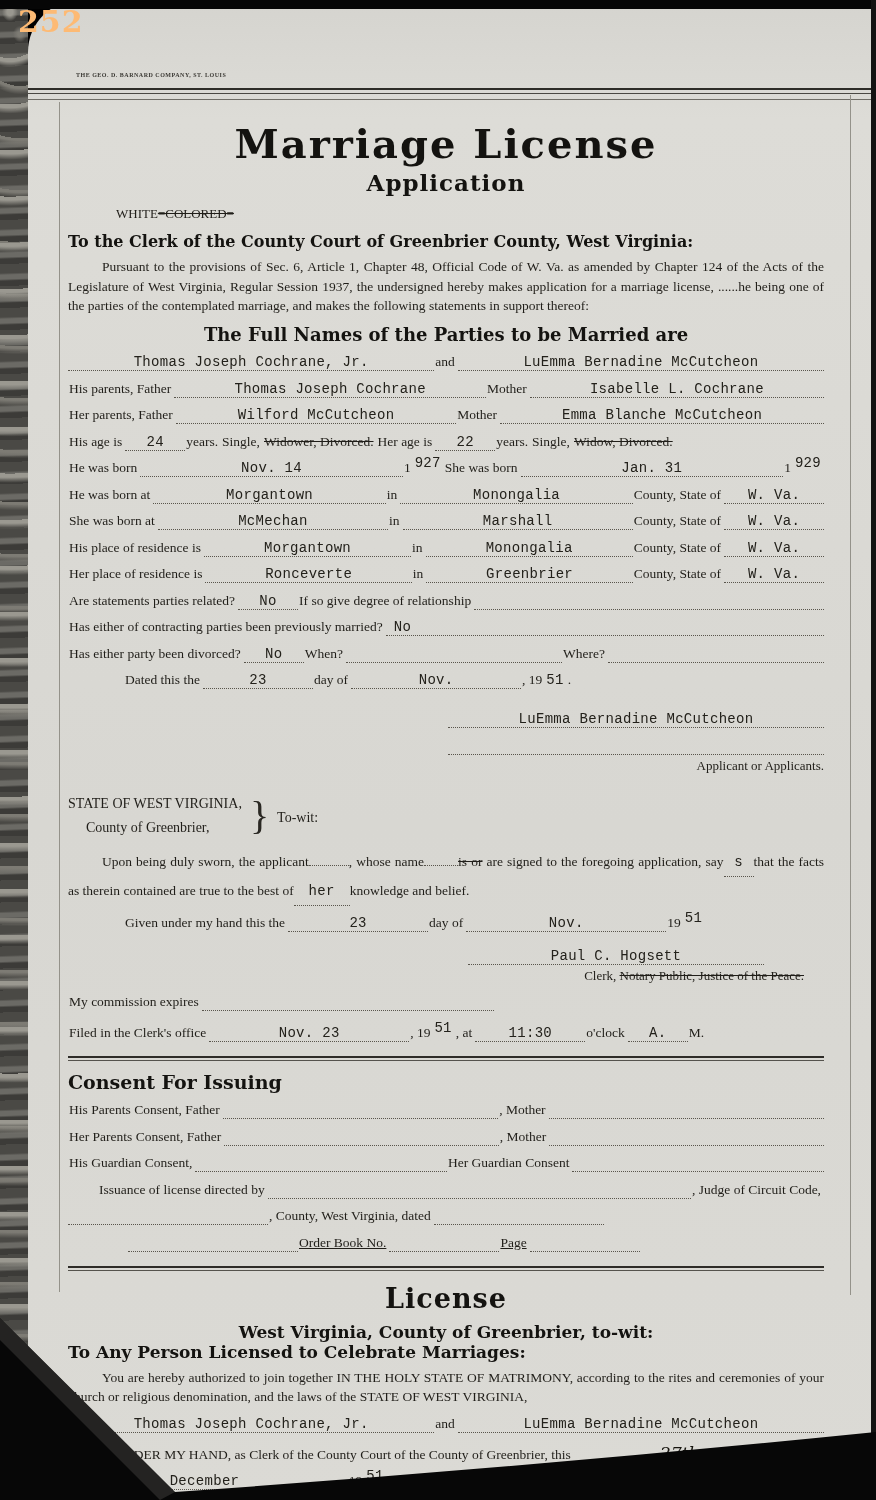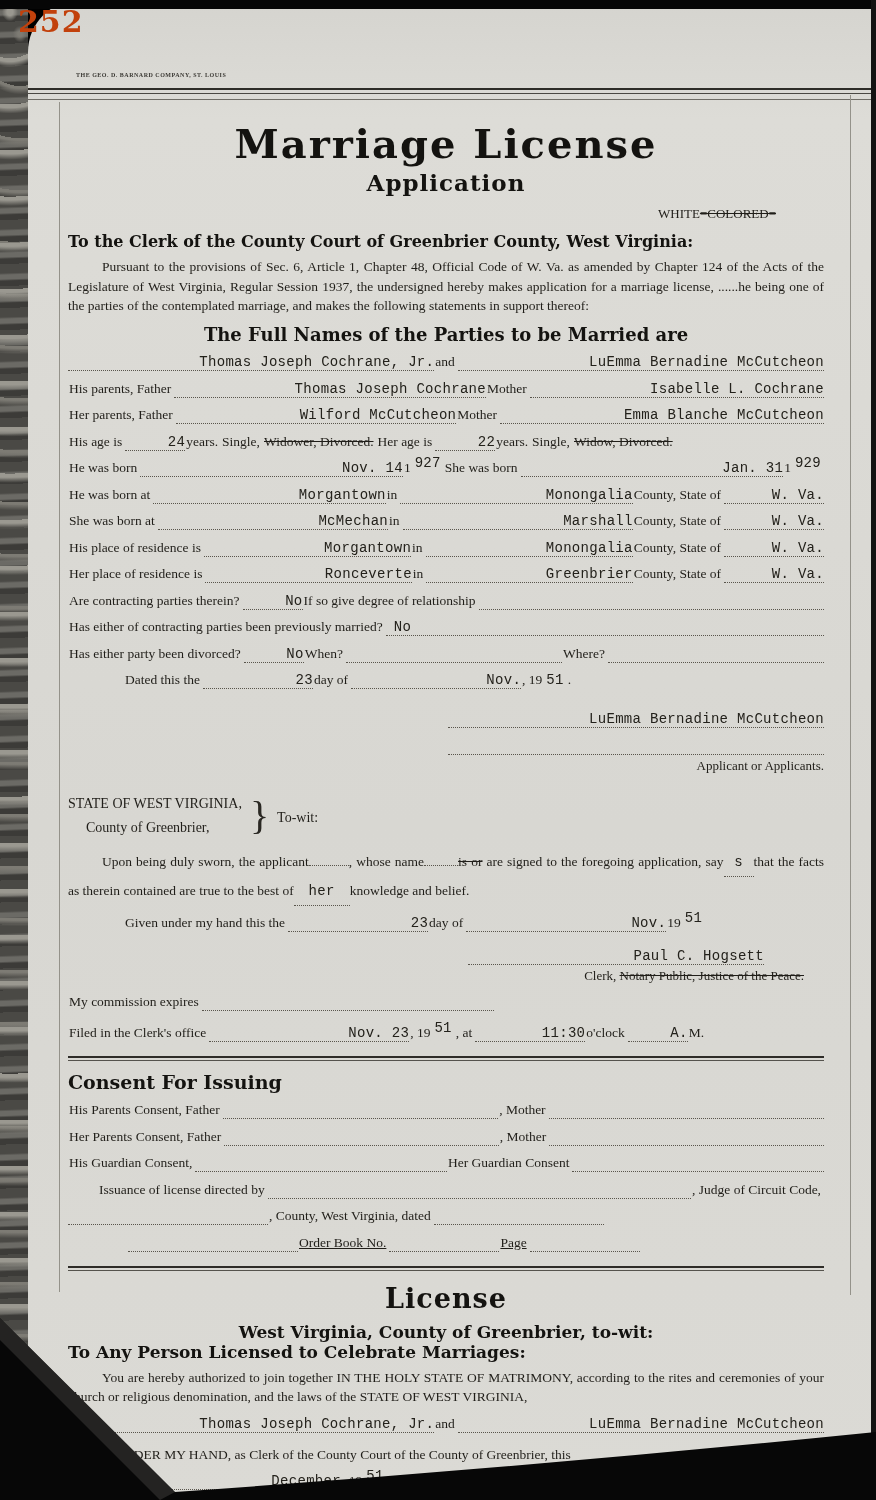--- a/index.html
+++ b/index.html
@@ -14,43 +14,43 @@
       repeating-linear-gradient(178deg, #4a4945 0 9px, #6b6a65 11px 15px, #3c3b38 17px 22px);
   }
   .page{position:absolute;left:28px;top:0;right:0;height:1500px;z-index:1;
     background:linear-gradient(180deg,#d5d4cf 0%,#dddcd7 8%,#d8d7d2 55%,#dbdad5 100%);
     border-top-left-radius:52px;border-top-right-radius:14px;}
   .top-black{position:absolute;left:0;top:0;width:876px;height:9px;background:#060606;z-index:4;}
   .right-black{position:absolute;right:0;top:0;width:5px;height:1500px;background:#131312;z-index:4;}
   .bottom-mask{position:absolute;left:0;top:0;width:876px;height:1500px;z-index:5;pointer-events:none;}
 
   .page-number{position:absolute;left:18px;top:4px;font-family:"DejaVu Serif",serif;
-    font-weight:bold;font-size:30px;letter-spacing:1px;color:#c2410c;}
+    font-weight:bold;font-size:30px;letter-spacing:1px;color:#fdba74;}
   .printer-mark{position:absolute;left:48px;top:72px;font-size:6px;letter-spacing:.5px;
     color:#3a3833;font-weight:bold;}
   .rule-a{position:absolute;left:0;top:88px;width:848px;height:2px;background:#2e2c28;}
   .rule-b{position:absolute;left:0;top:93px;width:848px;height:1px;background:#4a4843;}
   .rule-c{position:absolute;left:0;top:99px;width:848px;height:1px;background:#6f6d66;}
   .vline-l{position:absolute;left:31px;top:102px;width:1px;height:1190px;background:#94928a;}
   .vline-r{position:absolute;left:822px;top:95px;width:1px;height:1200px;background:#94928a;}
 
   .content{position:absolute;left:40px;top:104px;width:756px;z-index:2;}
 
   .bl{font-family:"DejaVu Serif",serif;font-weight:bold;color:#141310;}
   .title{text-align:center;font-size:40px;margin-top:16px;letter-spacing:2px;}
   .subtitle{text-align:center;font-size:23px;margin-top:2px;letter-spacing:1px;}
-  .race-row{display:flex;justify-content:flex-end;margin:10px 48px 0 48px;font-size:13px;}
+  .race-row{display:flex;justify-content:flex-start;margin:10px 48px 0 48px;font-size:13px;}
   .addressee{font-size:16px;margin-top:10px;}
   .para{font-size:13.5px;line-height:1.45;margin-top:6px;text-align:justify;}
   .para .indent{display:inline-block;width:34px;}
   .names-heading{text-align:center;font-size:18px;margin-top:8px;}
 
   .row{display:flex;align-items:flex-end;font-size:13.5px;margin-top:9.5px;white-space:nowrap;}
   .lbl{flex:0 0 auto;padding:0 3px 1px 1px;}
-  .fill{flex:1 1 auto;border-bottom:1px dotted #59554c;text-align:right;min-width:16px;position:relative;}
+  .fill{flex:1 1 auto;border-bottom:1px dotted #59554c;text-align:center;min-width:16px;position:relative;}
   .fill.left{text-align:left;padding-left:8px;}
   .typed{font-family:"Liberation Mono",monospace;font-size:14px;letter-spacing:.3px;color:#23211b;}
   .raised{position:relative;top:-5px;}
   .strike{text-decoration:line-through;}
   .f60{flex:0 0 60px;} .f100{flex:0 0 100px;} .f110{flex:0 0 110px;}
   .f140{flex:0 0 140px;} .f170{flex:0 0 170px;} .f200{flex:0 0 200px;}
   .caption{font-size:13px;text-align:right;margin-top:3px;}
 
   .state-block{display:flex;margin-top:18px;font-size:14px;align-items:center;}
   .state-lines{line-height:1.7;}
@@ -172,21 +172,21 @@
       <div class="row">
         <span class="lbl">Her place of residence is</span>
         <span class="fill"><span class="typed">Ronceverte</span></span>
         <span class="lbl">in</span>
         <span class="fill"><span class="typed">Greenbrier</span></span>
         <span class="lbl">County, State of</span>
         <span class="fill f100"><span class="typed">W. Va.</span></span>
       </div>
 
       <div class="row">
-        <span class="lbl">Are contracting parties therein?</span>
+        <span class="lbl">Are statements parties related?</span>
         <span class="fill f60"><span class="typed">No</span></span>
         <span class="lbl">If so give degree of relationship</span>
         <span class="fill"></span>
       </div>
 
       <div class="row">
         <span class="lbl">Has either of contracting parties been previously married?</span>
         <span class="fill left"><span class="typed">No</span></span>
       </div>
 

